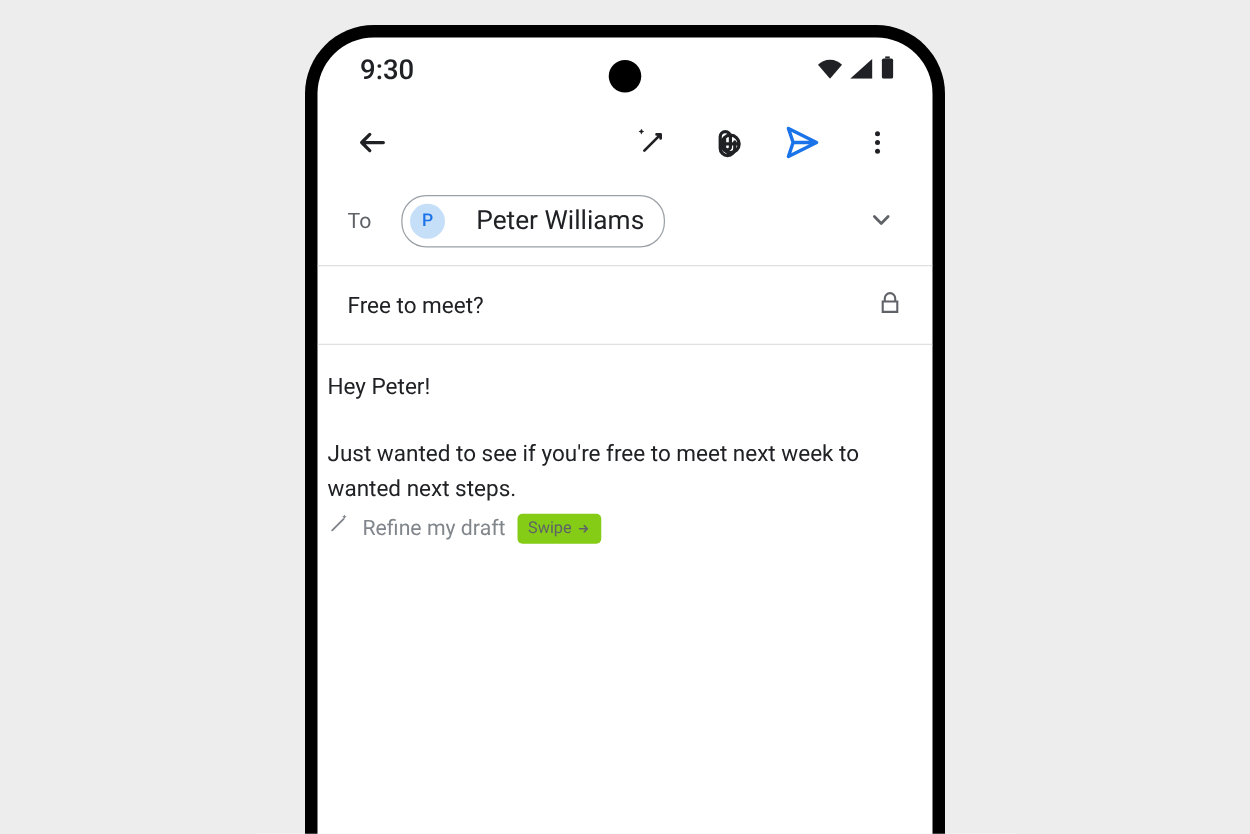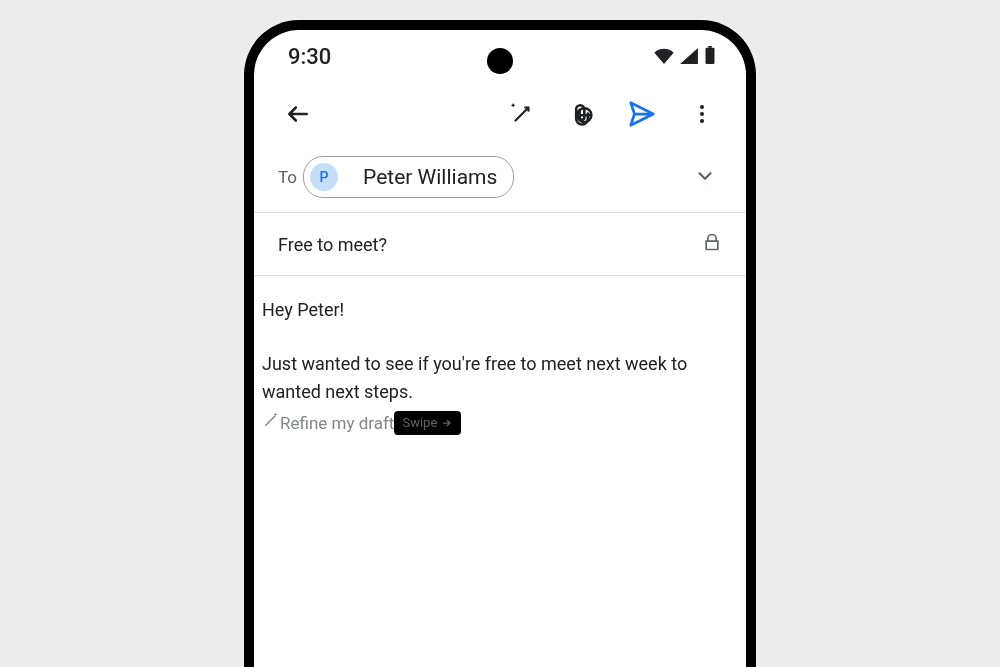--- a/index.html
+++ b/index.html
@@ -77,20 +77,21 @@
     align-items: center;
     justify-content: center;
     cursor: pointer;
     color: #202124;
   }
   .send-btn { color: #1a73e8; }
   .to-row {
     display: flex;
     align-items: center;
     padding: 10px 24px 14px 24px;
+    gap: 18px;
   }
   .to-label {
     font-size: 17px;
     color: #5f6368;
     margin-right: 6px;
   }
   .chip {
     display: inline-flex;
     align-items: center;
     height: 40px;
@@ -146,25 +147,26 @@
     padding: 20px 24px 24px 8px;
     font-size: 18px;
     line-height: 1.55;
     color: #202124;
   }
   .body-area p { margin: 0 0 26px 0; }
   .body-area p:last-of-type { margin-bottom: 4px; }
   .refine-row {
     display: flex;
     align-items: center;
+    gap: 10px;
     color: #80868b;
     font-size: 17px;
   }
   .refine-row .swipe-pill {
-    background: #000000;
+    background: #84cc16;
     color: #5f6368;
     font-size: 13px;
     padding: 2px 8px;
     border-radius: 4px;
     display: inline-flex;
     align-items: center;
     gap: 4px;
   }
 </style>
 </head>

